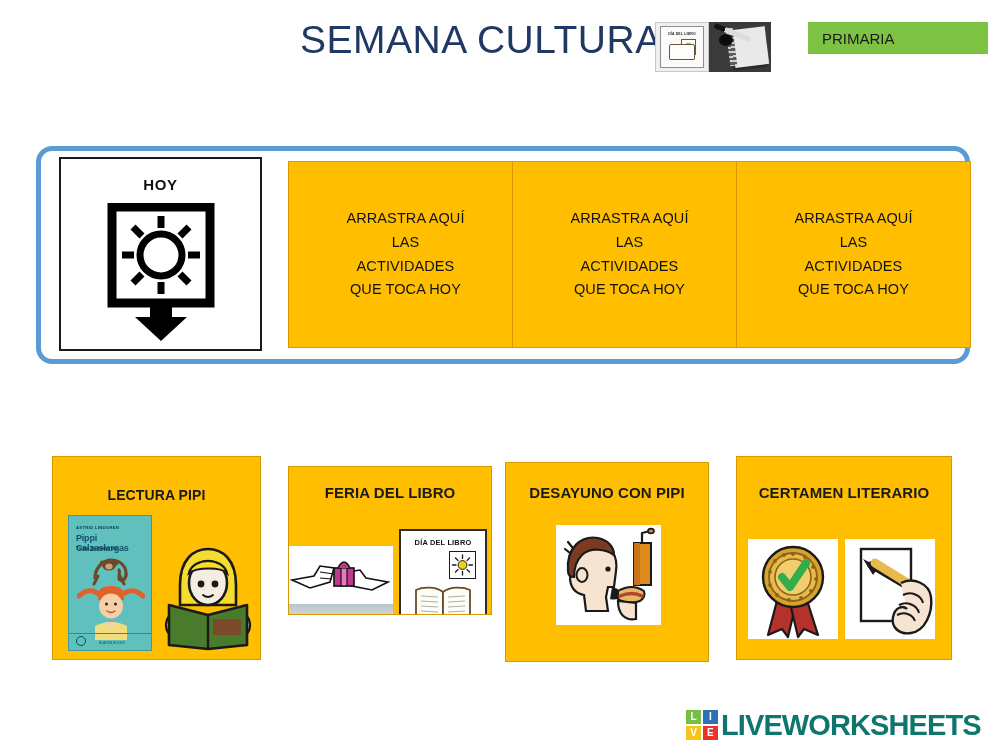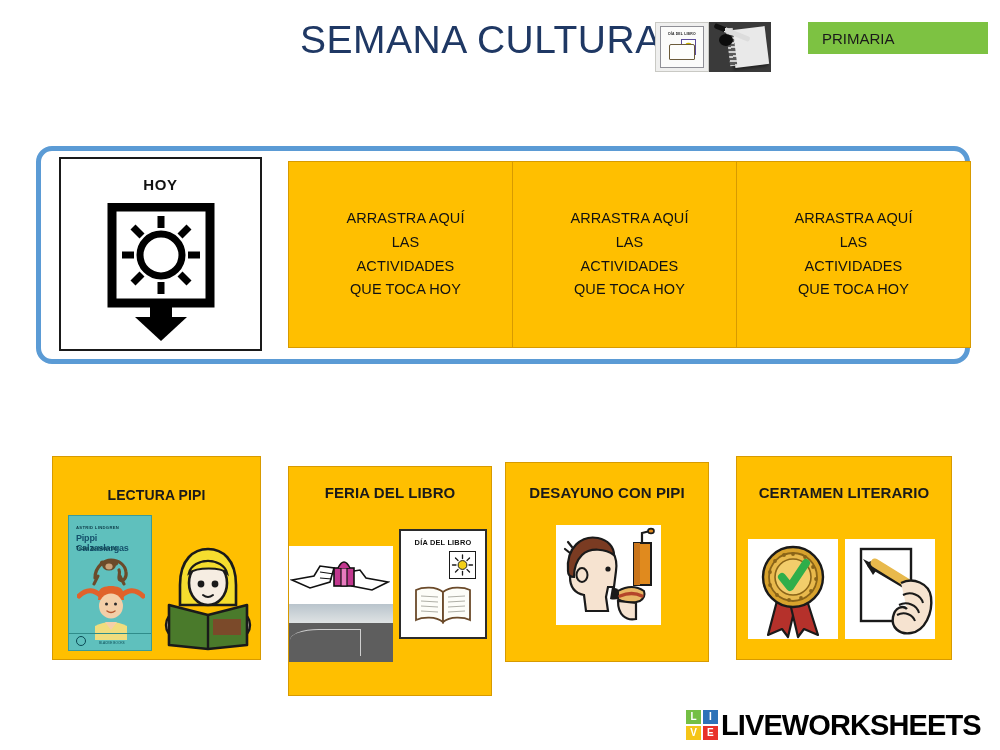--- a/index.html
+++ b/index.html
@@ -202,21 +202,21 @@
   .activity-title {
     position: absolute;
     left: 0; right: 0;
     text-align: center;
     font-weight: bold;
     color: #1a1a1a;
     letter-spacing: .1px;
   }
 
   #card-lectura   { left: 52px;  top: 456px; width: 209px; height: 204px; }
-  #card-feria     { left: 288px; top: 466px; width: 204px; height: 230px; }
+  #card-feria     { left: 288px; top: 466px; width: 204px; height: 149px; }
   #card-desayuno  { left: 505px; top: 462px; width: 204px; height: 200px; }
   #card-certamen  { left: 736px; top: 456px; width: 216px; height: 204px; }
 
   #card-lectura  .activity-title { top: 30px; font-size: 14px; }
   #card-feria    .activity-title { top: 17px; font-size: 15px; }
   #card-desayuno .activity-title { top: 21px; font-size: 15px; }
   #card-certamen .activity-title { top: 27px; font-size: 15px; }
 
   
   #pippi-book {
@@ -368,21 +368,21 @@
     color: #ffffff;
     line-height: 1;
   }
   #lw-mark .c0 { background: #74BF44; }
   #lw-mark .c1 { background: #2D72B8; }
   #lw-mark .c2 { background: #F5C518; }
   #lw-mark .c3 { background: #E8322A; }
   #lw-wordmark {
     font-size: 29px;
     font-weight: bold;
-    color: #000000;
+    color: #0f766e;
     letter-spacing: -0.9px;
     font-family: "Liberation Sans", sans-serif;
   }
 </style>
 </head>
 <body>
 
 <div id="header">
 
   <div id="page-title">SEMANA CULTURAL</div>

